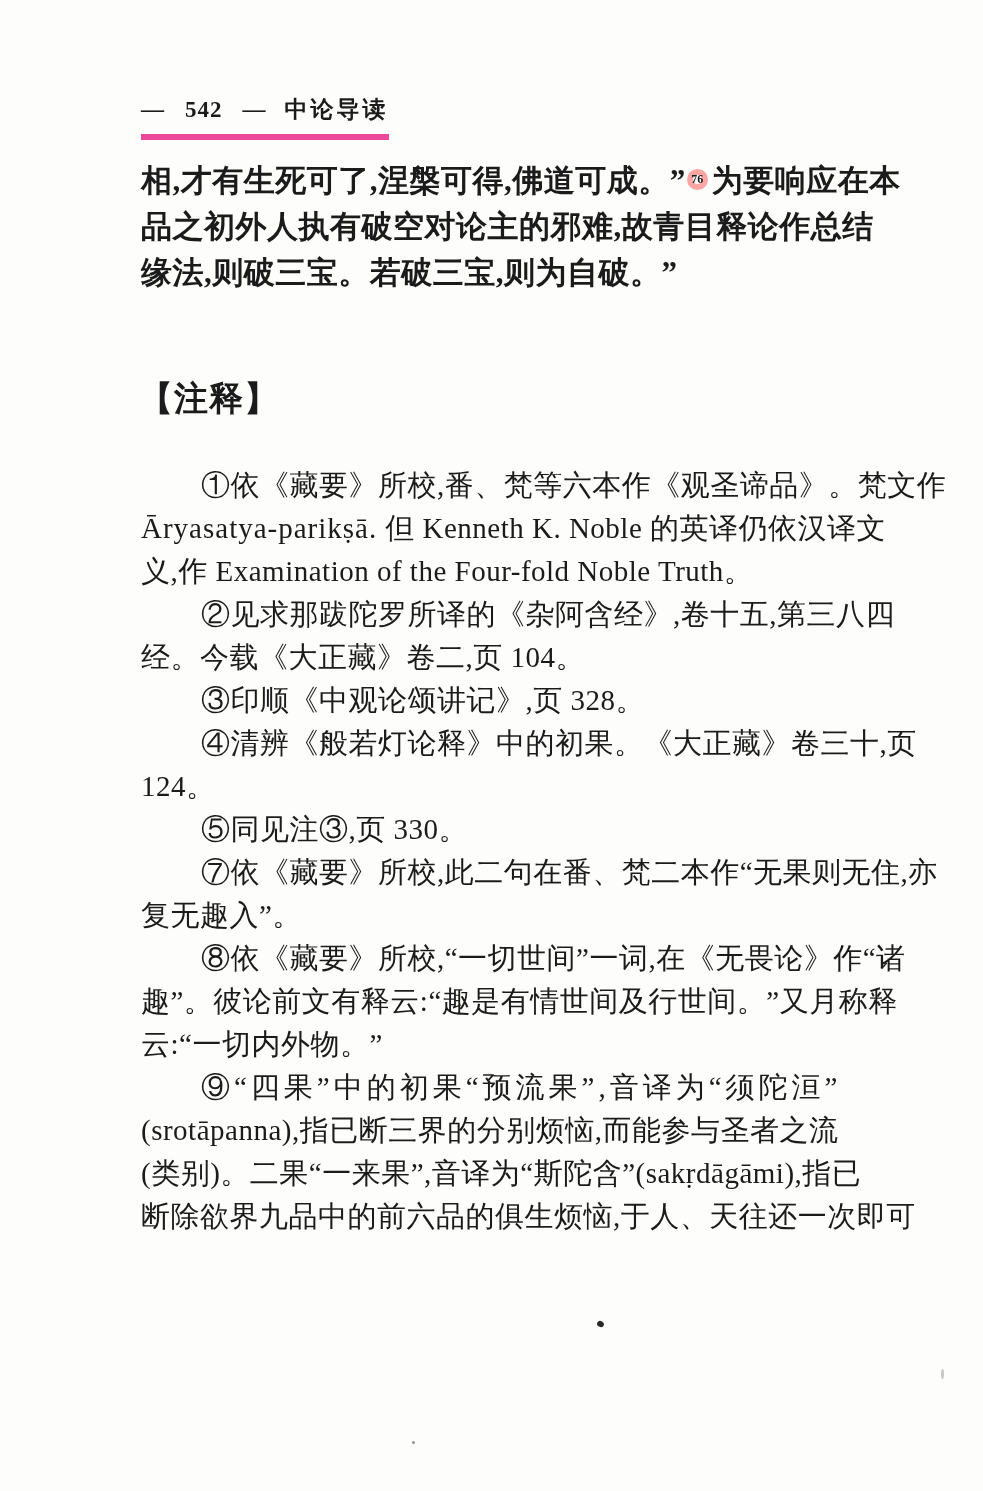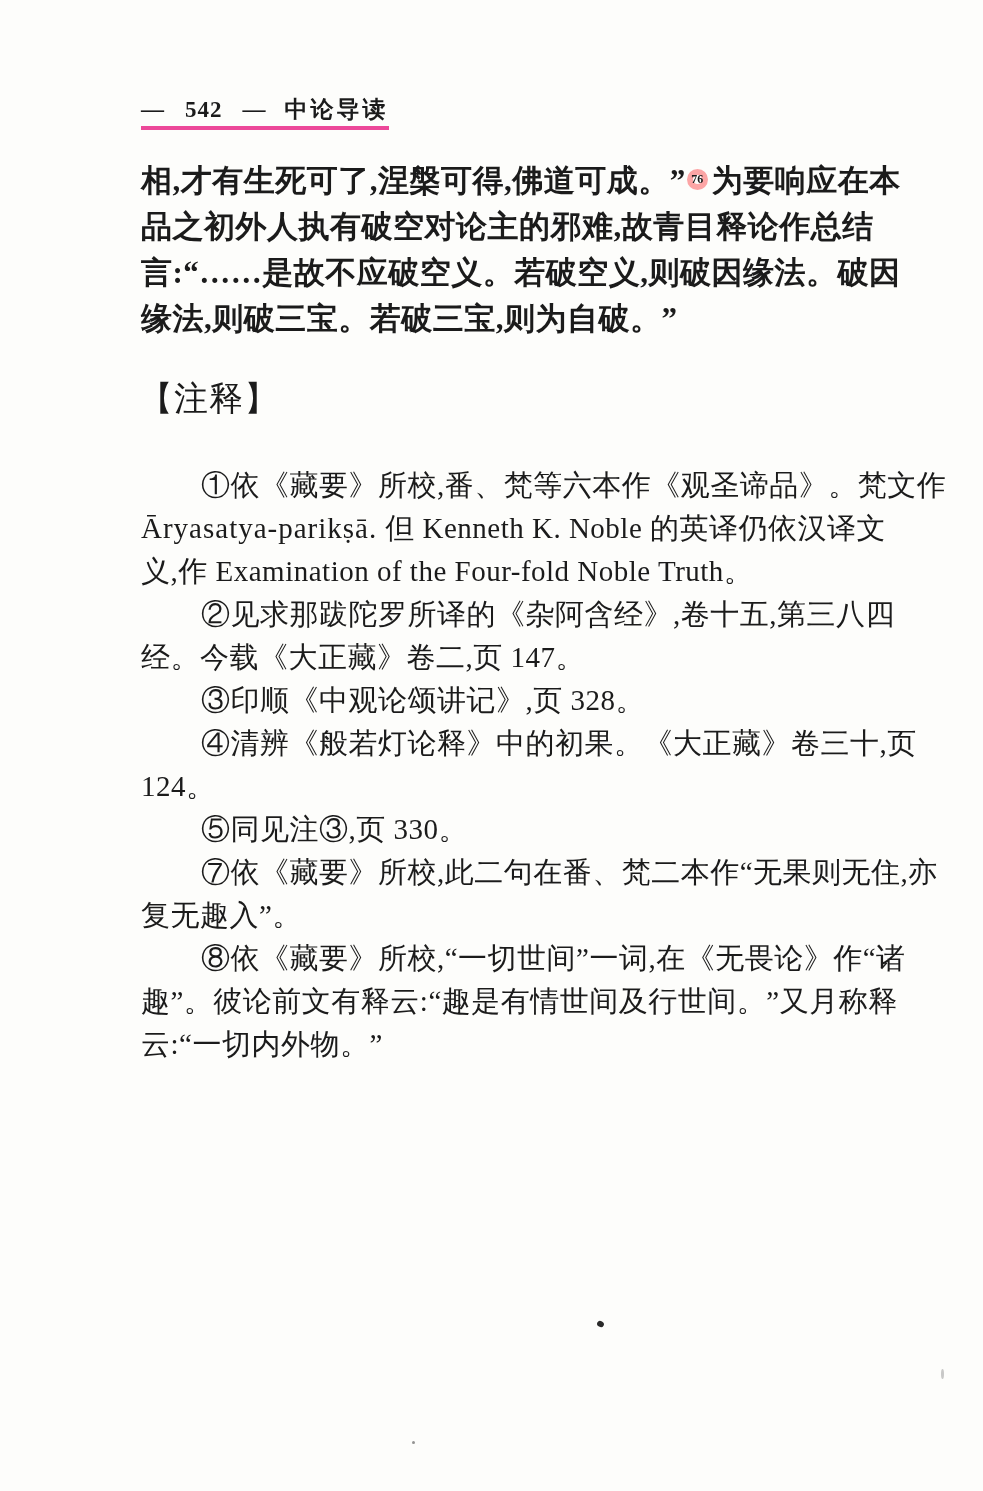--- a/index.html
+++ b/index.html
@@ -17,22 +17,22 @@
     font-family: "Liberation Serif", "DejaVu Serif", serif;
     overflow: hidden;
   }
 
   
   .running-header {
     position: absolute;
     left: 141px;
     top: 94px;
     display: inline-block;
-    border-bottom: 4px solid #ec4899;
-    padding-bottom: 1px;
+    border-bottom: 6px solid #ec4899;
+    padding-bottom: 9px;
     font-weight: 700;
     font-size: 23px;
     letter-spacing: 1px;
     white-space: nowrap;
   }
   .running-header .hdr-dash { margin: 0 10px 0 0; }
   .running-header .hdr-num  { margin: 0 10px; }
   .running-header .hdr-dash2 { margin: 0 18px 0 10px; }
   .running-header .hdr-title { letter-spacing: 3px; }
 
@@ -66,21 +66,21 @@
     margin: 0 4px 0 1px;
     box-sizing: border-box;
   }
 
   
   .notes-heading {
     position: absolute;
     left: 139px;
     top: 376px;
     font-size: 34px;
-    font-weight: 400;
+    font-weight: 700;
     letter-spacing: 1px;
   }
 
   
   .notes {
     position: absolute;
     left: 141px;
     top: 464px;
     width: 744px;
   }
@@ -113,37 +113,36 @@
 
 <div class="page">
 
   <div class="running-header">
     <span class="hdr-dash">—</span><span class="hdr-num">542</span><span class="hdr-dash2">—</span><span class="hdr-title">中论导读</span>
   </div>
 
   <div class="paragraph">
     <div class="line"><span>相,才有生死可了,涅槃可得,佛道可成。”</span><span class="note-ref">76</span><span>为要响应在本</span></div>
     <div class="line">品之初外人执有破空对论主的邪难,故青目释论作总结</div>
-    <div class="line">言:“……是故不应破空义。若破空义,则破因缘法。破因</div>
     <div class="line">缘法,则破三宝。若破三宝,则为自破。”</div>
   </div>
 
   <div class="notes-heading">【注释】</div>
 
   <div class="notes">
 
     <div>
       <div class="note-line first">①依《藏要》所校,番、梵等六本作《观圣谛品》。梵文作</div>
       <div class="note-line"><span class="sanskrit">Āryasatya-parikṣā.</span><span class="sanskrit-rest">但 Kenneth K. Noble 的英译仍依汉译文</span></div>
       <div class="note-line">义,作 Examination of the Four-fold Noble Truth。</div>
     </div>
 
     <div>
       <div class="note-line first">②见求那跋陀罗所译的《杂阿含经》,卷十五,第三八四</div>
-      <div class="note-line">经。今载《大正藏》卷二,页 147。</div>
+      <div class="note-line">经。今载《大正藏》卷二,页 104。</div>
     </div>
 
     <div>
       <div class="note-line first">③印顺《中观论颂讲记》,页 328。</div>
     </div>
 
     <div>
       <div class="note-line first">④清辨《般若灯论释》中的初果。《大正藏》卷三十,页</div>
       <div class="note-line">124。</div>
     </div>
@@ -157,20 +156,26 @@
       <div class="note-line first">⑦依《藏要》所校,此二句在番、梵二本作“无果则无住,亦</div>
       <div class="note-line">复无趣入”。</div>
     </div>
 
     <div>
       <div class="note-line first">⑧依《藏要》所校,“一切世间”一词,在《无畏论》作“诸</div>
       <div class="note-line">趣”。彼论前文有释云:“趣是有情世间及行世间。”又月称释</div>
       <div class="note-line">云:“一切内外物。”</div>
     </div>
 
+    <div>
+      <div class="note-line first spread">⑨“四果”中的初果“预流果”,音译为“须陀洹”</div>
+      <div class="note-line">(srotāpanna),指已断三界的分别烦恼,而能参与圣者之流</div>
+      <div class="note-line">(类别)。二果“一来果”,音译为“斯陀含”(sakṛdāgāmi),指已</div>
+      <div class="note-line">断除欲界九品中的前六品的俱生烦恼,于人、天往还一次即可</div>
+    </div>
 
   </div>
 
   <span class="speck s1"></span>
   <span class="speck s2"></span>
   <span class="speck s3"></span>
 
 </div>
 
 </body></html>

